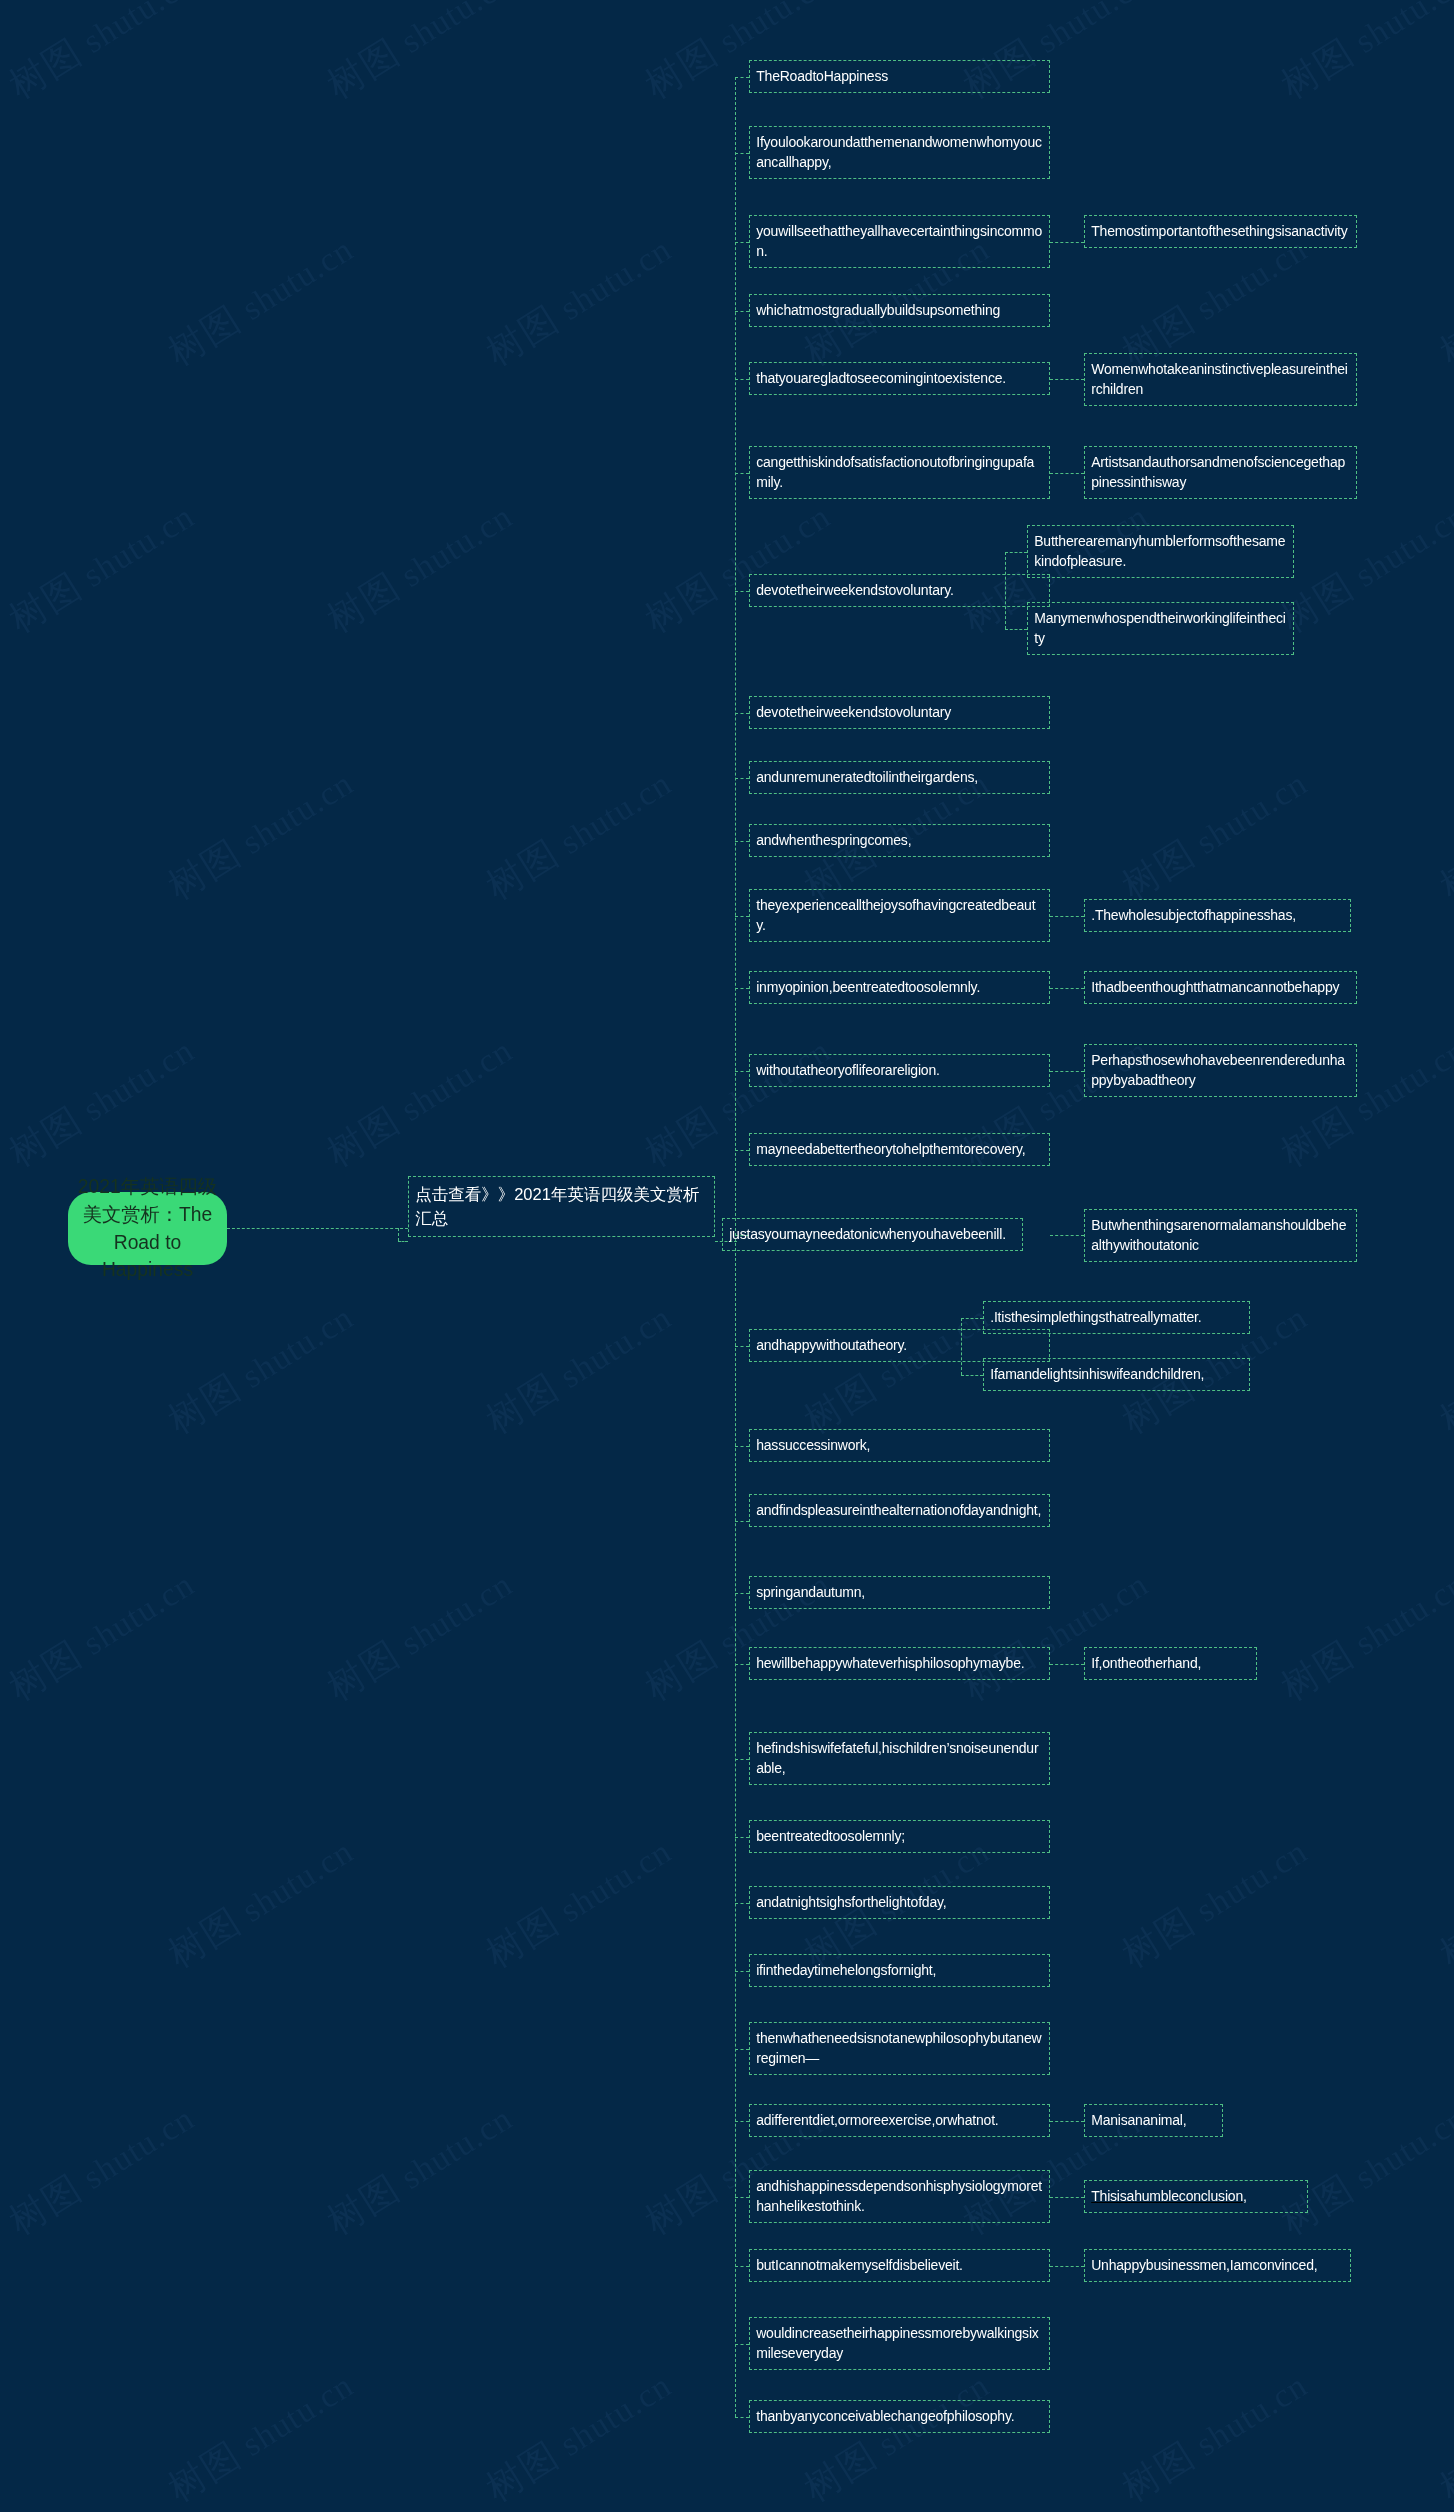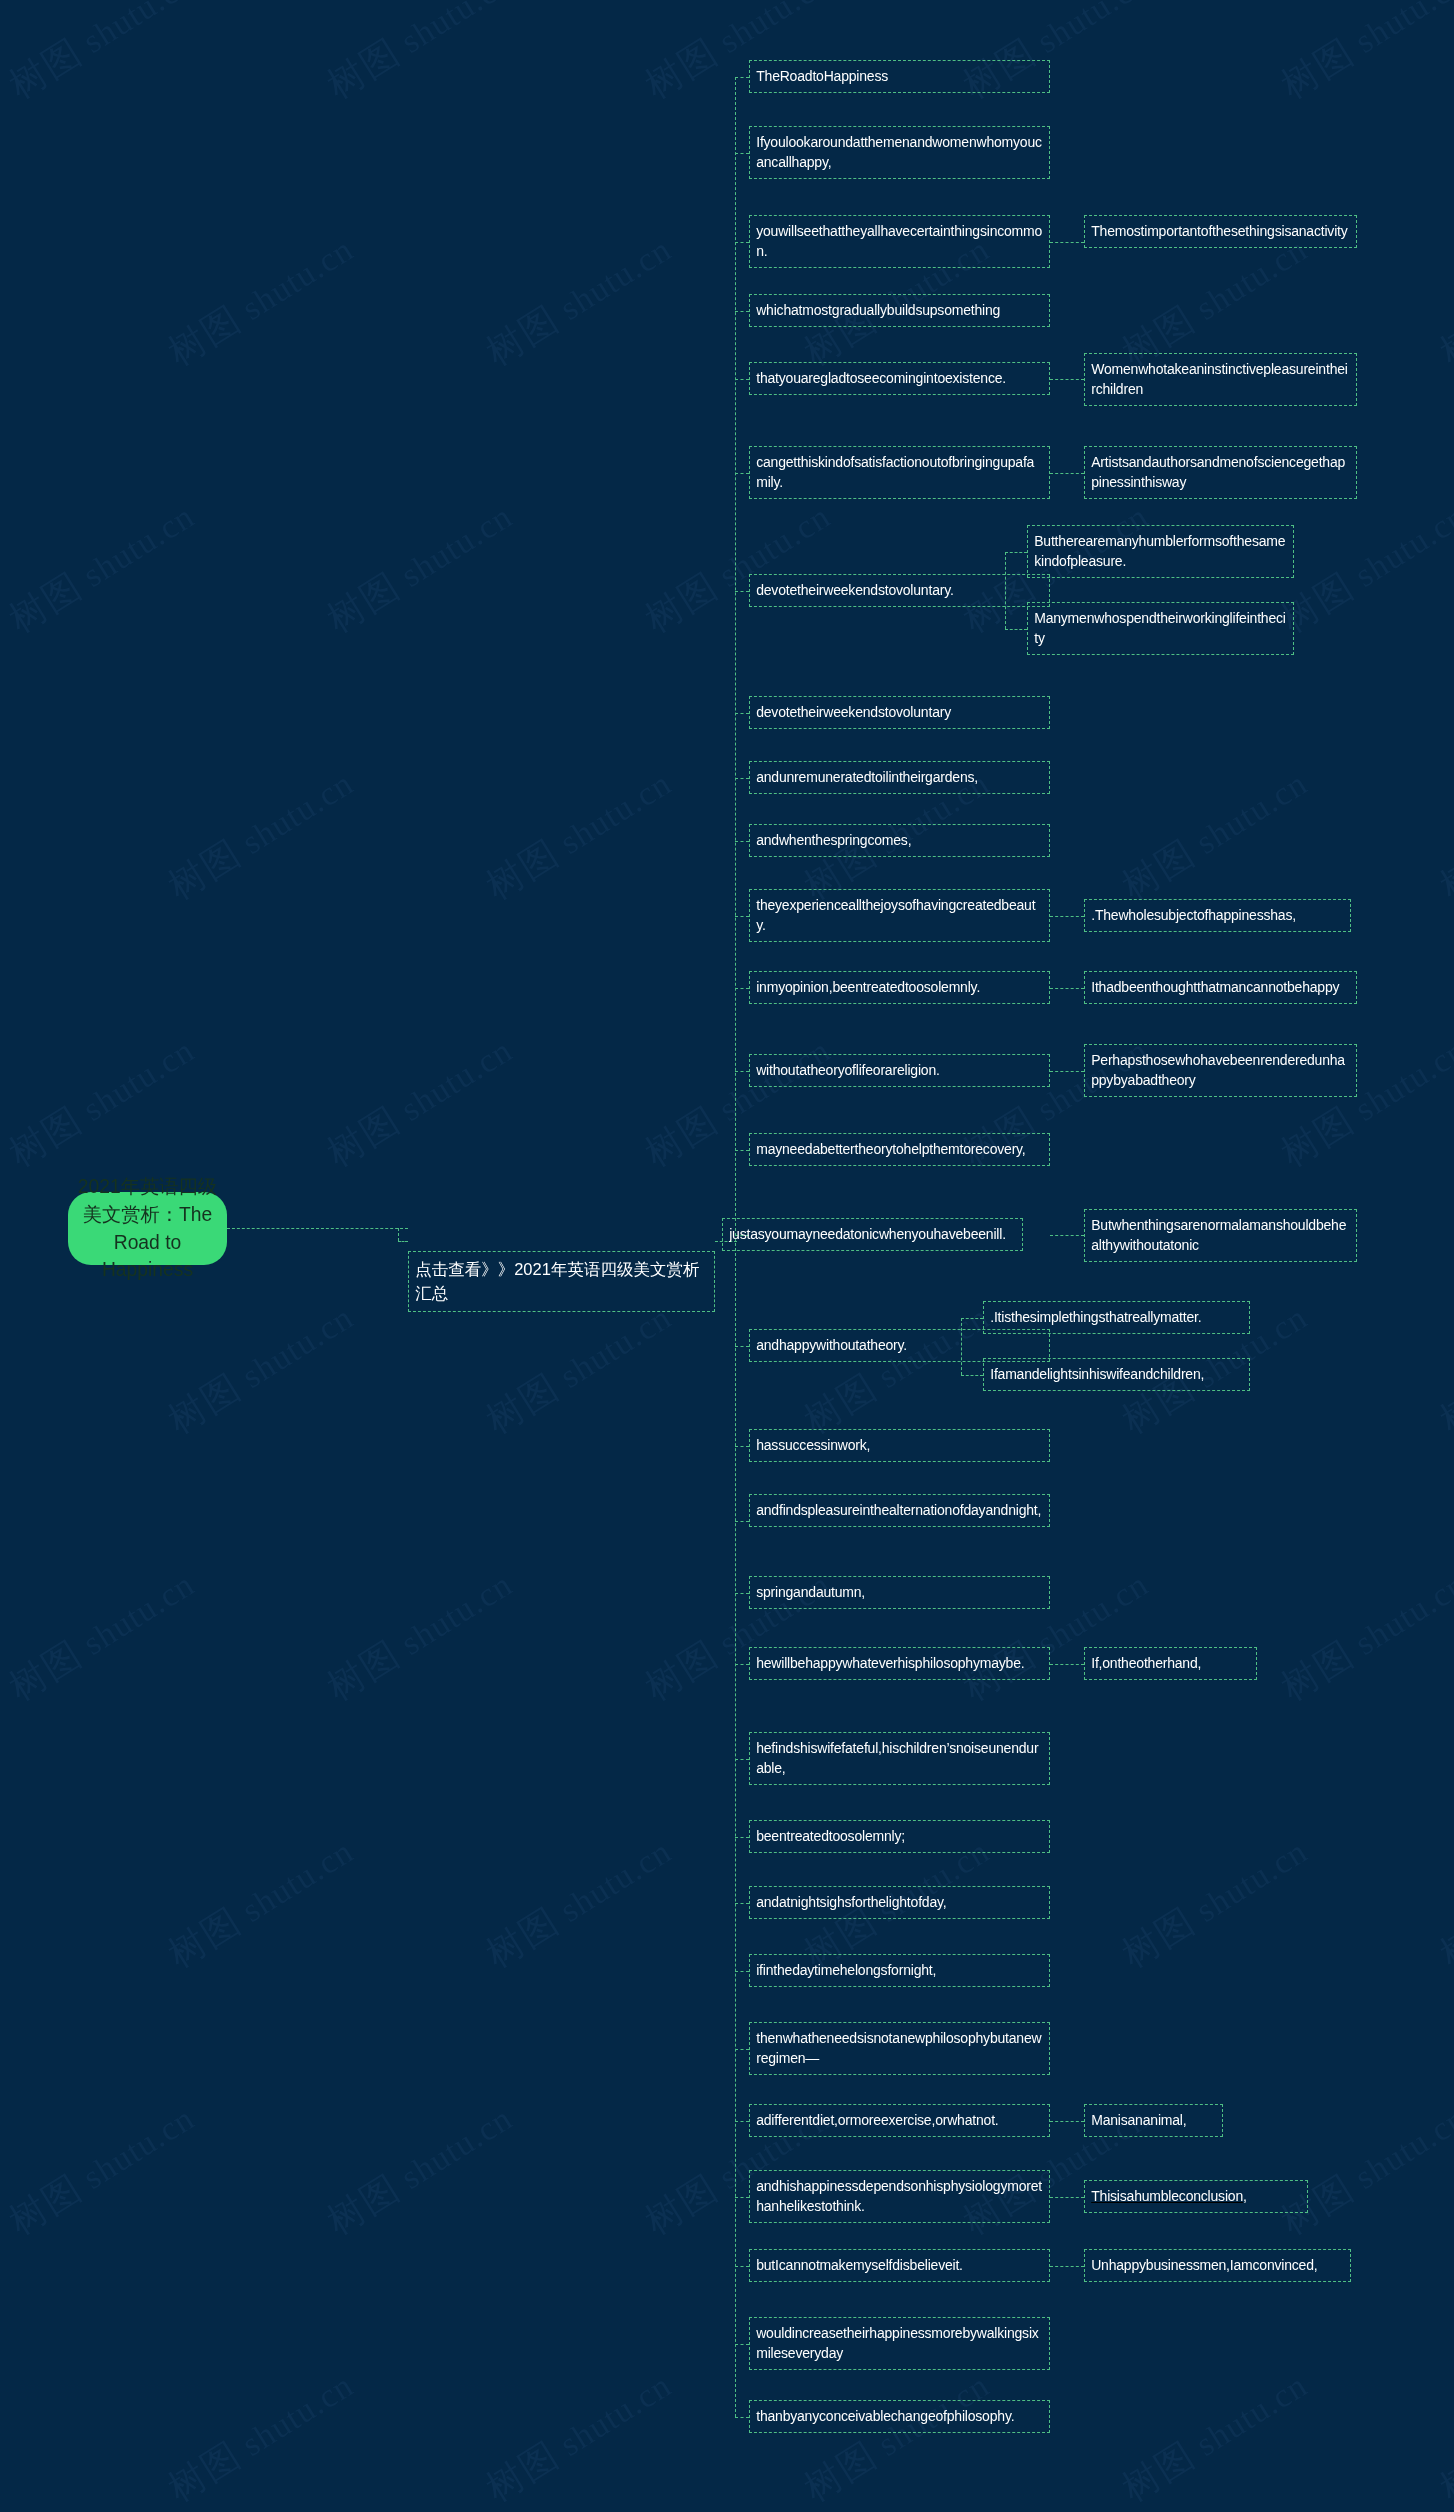--- a/index.html
+++ b/index.html
@@ -202,21 +202,21 @@
       <div class="stub" style="left: 961px; top: 1375px; width: 21.6px;"></div>
       <div class="stub" style="left: 1050px; top: 1664px; width: 34px;"></div>
       <div class="stub" style="left: 1050px; top: 2121px; width: 34px;"></div>
       <div class="stub" style="left: 1050px; top: 2197px; width: 34px;"></div>
       <div class="stub" style="left: 1050px; top: 2266px; width: 34px;"></div>
     </div>
   <div id="nodes">
       <div class="root" style="left: 68px; top: 1192px; width: 159px; height: 73px; border-radius: 23px;">
         <span class="txt">2021年英语四级美文赏析：The Road to Happiness</span>
       </div>
-      <div class="node lvl2 branch" style="left: 408px; top: 1251px; width: 307px;">
+      <div class="node lvl2 branch" style="left: 408px; top: 1176px; width: 307px;">
         <span class="txt">点击查看》》2021年英语四级美文赏析汇总</span>
       </div>
       <div class="node lvl2" style="left: 749px; top: 60px; width: 301px;">
         <span class="txt">TheRoadtoHappiness</span>
       </div>
       <div class="node lvl2" style="left: 749px; top: 126px; width: 301px;">
         <span class="txt">Ifyoulookaroundatthemenandwomenwhomyoucancallhappy,</span>
       </div>
       <div class="node lvl2" style="left: 749px; top: 215px; width: 301px;">
         <span class="txt">youwillseethattheyallhavecertainthingsincommon.</span>

